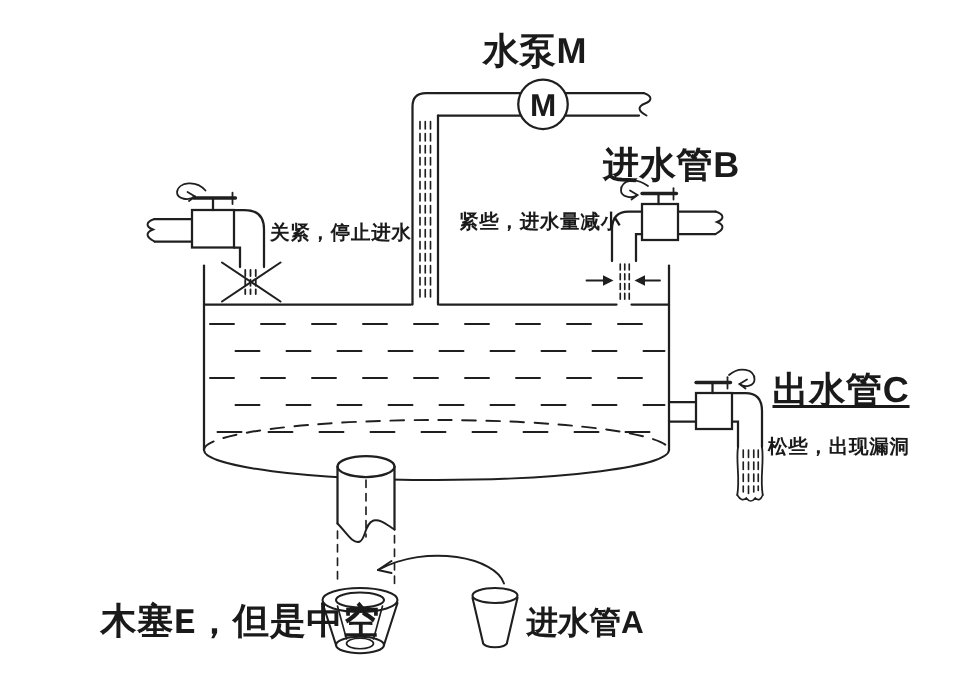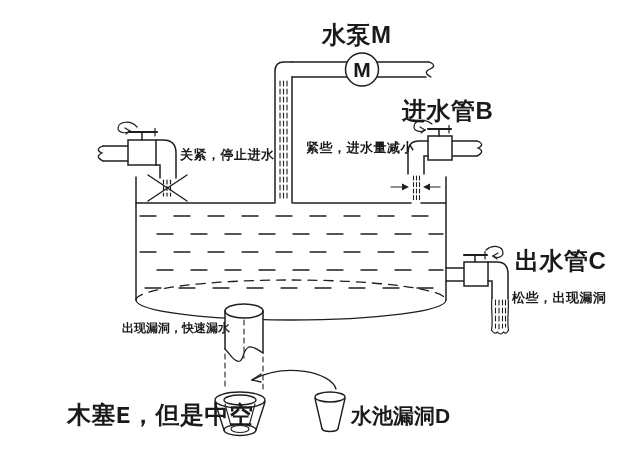--- a/index.html
+++ b/index.html
@@ -176,19 +176,18 @@
             <path d="M505.5,300 V327"></path>
         </g>
       </g>
     </g>
   </svg>
 
   <div class="lbl lbl-big" style="left:322px;top:22px;">水泵M</div>
   <div class="lbl lbl-note" style="left:180px;top:148px;">关紧，停止进水</div>
   <div class="lbl lbl-big" style="left:402px;top:98px;">进水管B</div>
   <div class="lbl lbl-note" style="left:306px;top:141px;">紧些，进水量减小</div>
-  <div class="lbl lbl-big" style="left:515px;top:248px;">出水管C</div>
+  <div class="lbl lbl-big" style="left:515px;top:248px;text-decoration:underline;">出水管C</div>
   <div class="lbl lbl-note" style="left:512px;top:291px;">松些，出现漏洞</div>
-  <div class="lbl" style="left:122px;top:322px;font-size:12px;">出现漏洞，快速漏水</div>
   <div class="lbl lbl-big" style="left:67px;top:404px;font-family:Liberation Mono, monospace;">木塞E，但是中空</div>
-  <div class="lbl" style="left:351px;top:404px;font-size:21px;">水池漏洞D</div>
+  <div class="lbl" style="left:351px;top:404px;font-size:21px;">进水管A</div>
 
 </div>
 
 </body></html>

